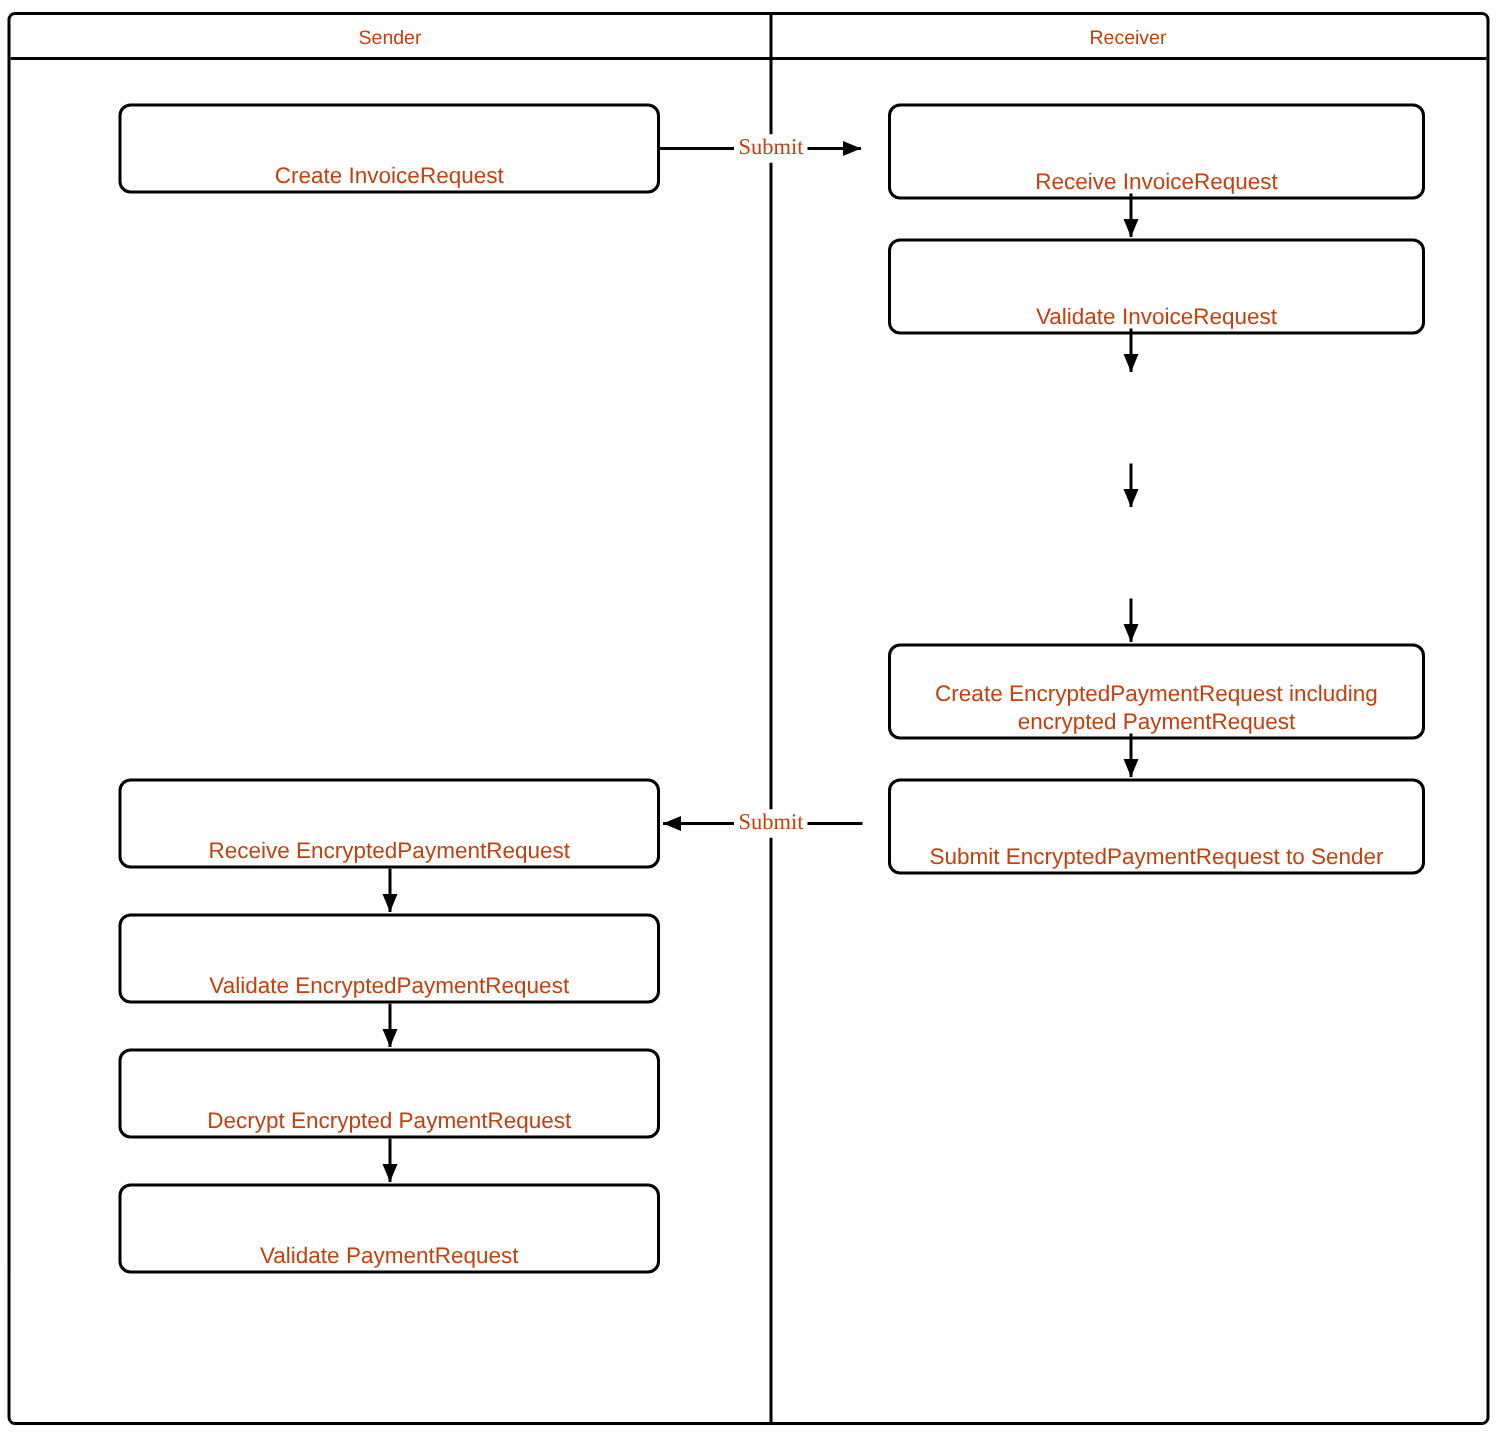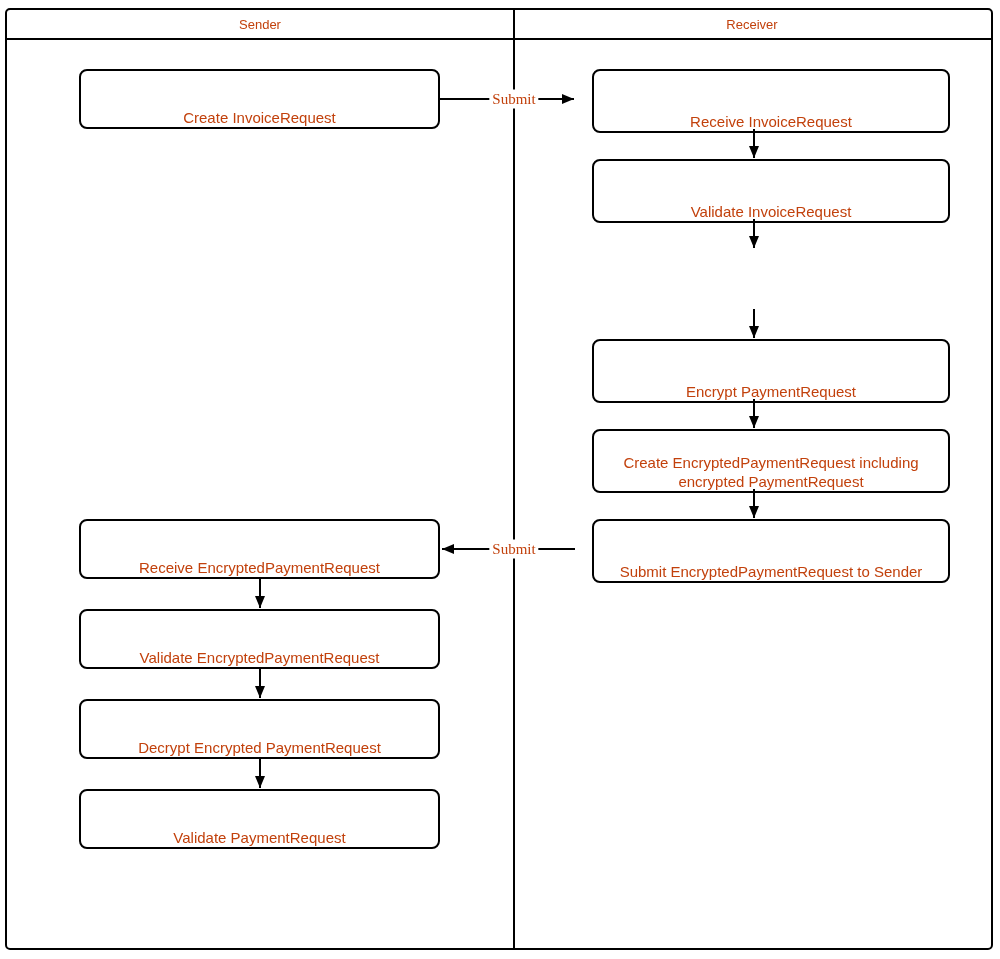--- a/index.html
+++ b/index.html
@@ -109,23 +109,20 @@
   <div class="node lane-sender-node" style="top:789px">
     <span>Validate PaymentRequest</span>
   </div>
 
   <div class="node lane-receiver-node" style="top:69px">
     <span>Receive InvoiceRequest</span>
   </div>
   <div class="node lane-receiver-node" style="top:159px">
     <span>Validate InvoiceRequest</span>
   </div>
-  <div class="node lane-receiver-node" style="top:339px">
-    <span>Encrypt PaymentRequest</span>
-  </div>
   <div class="node lane-receiver-node" style="top:429px">
     <span>Create EncryptedPaymentRequest including encrypted PaymentRequest</span>
   </div>
   <div class="node lane-receiver-node" style="top:519px">
     <span>Submit EncryptedPaymentRequest to Sender</span>
   </div>
 
   <svg class="connectors" viewBox="0 0 1000 959" xmlns="http://www.w3.org/2000/svg">
     <defs>
       <marker id="arrowhead" markerUnits="userSpaceOnUse" markerWidth="14" markerHeight="12" refX="13" refY="6" orient="auto">

